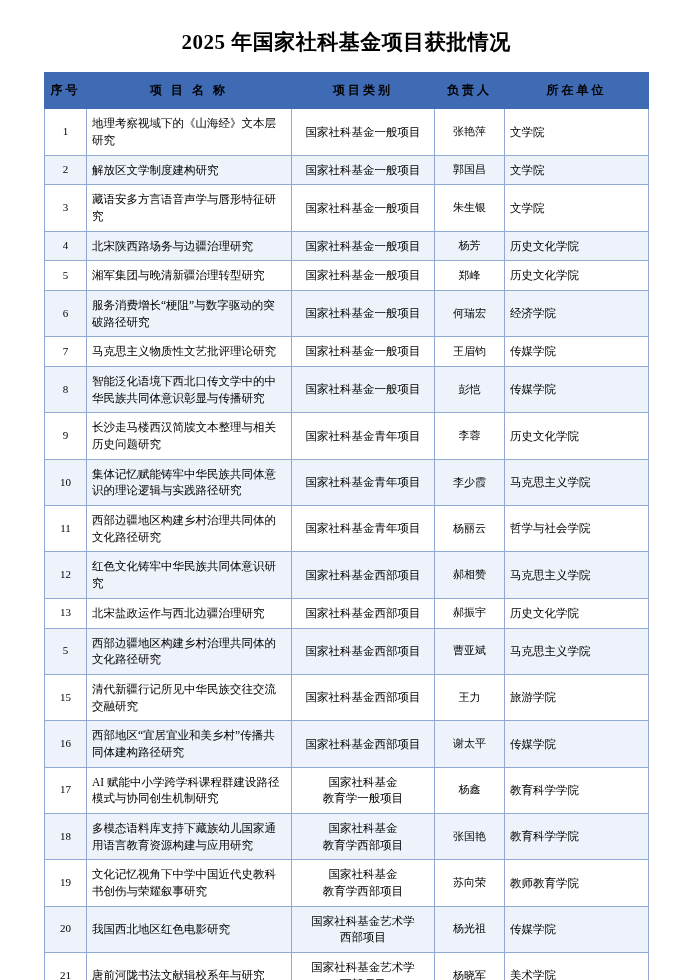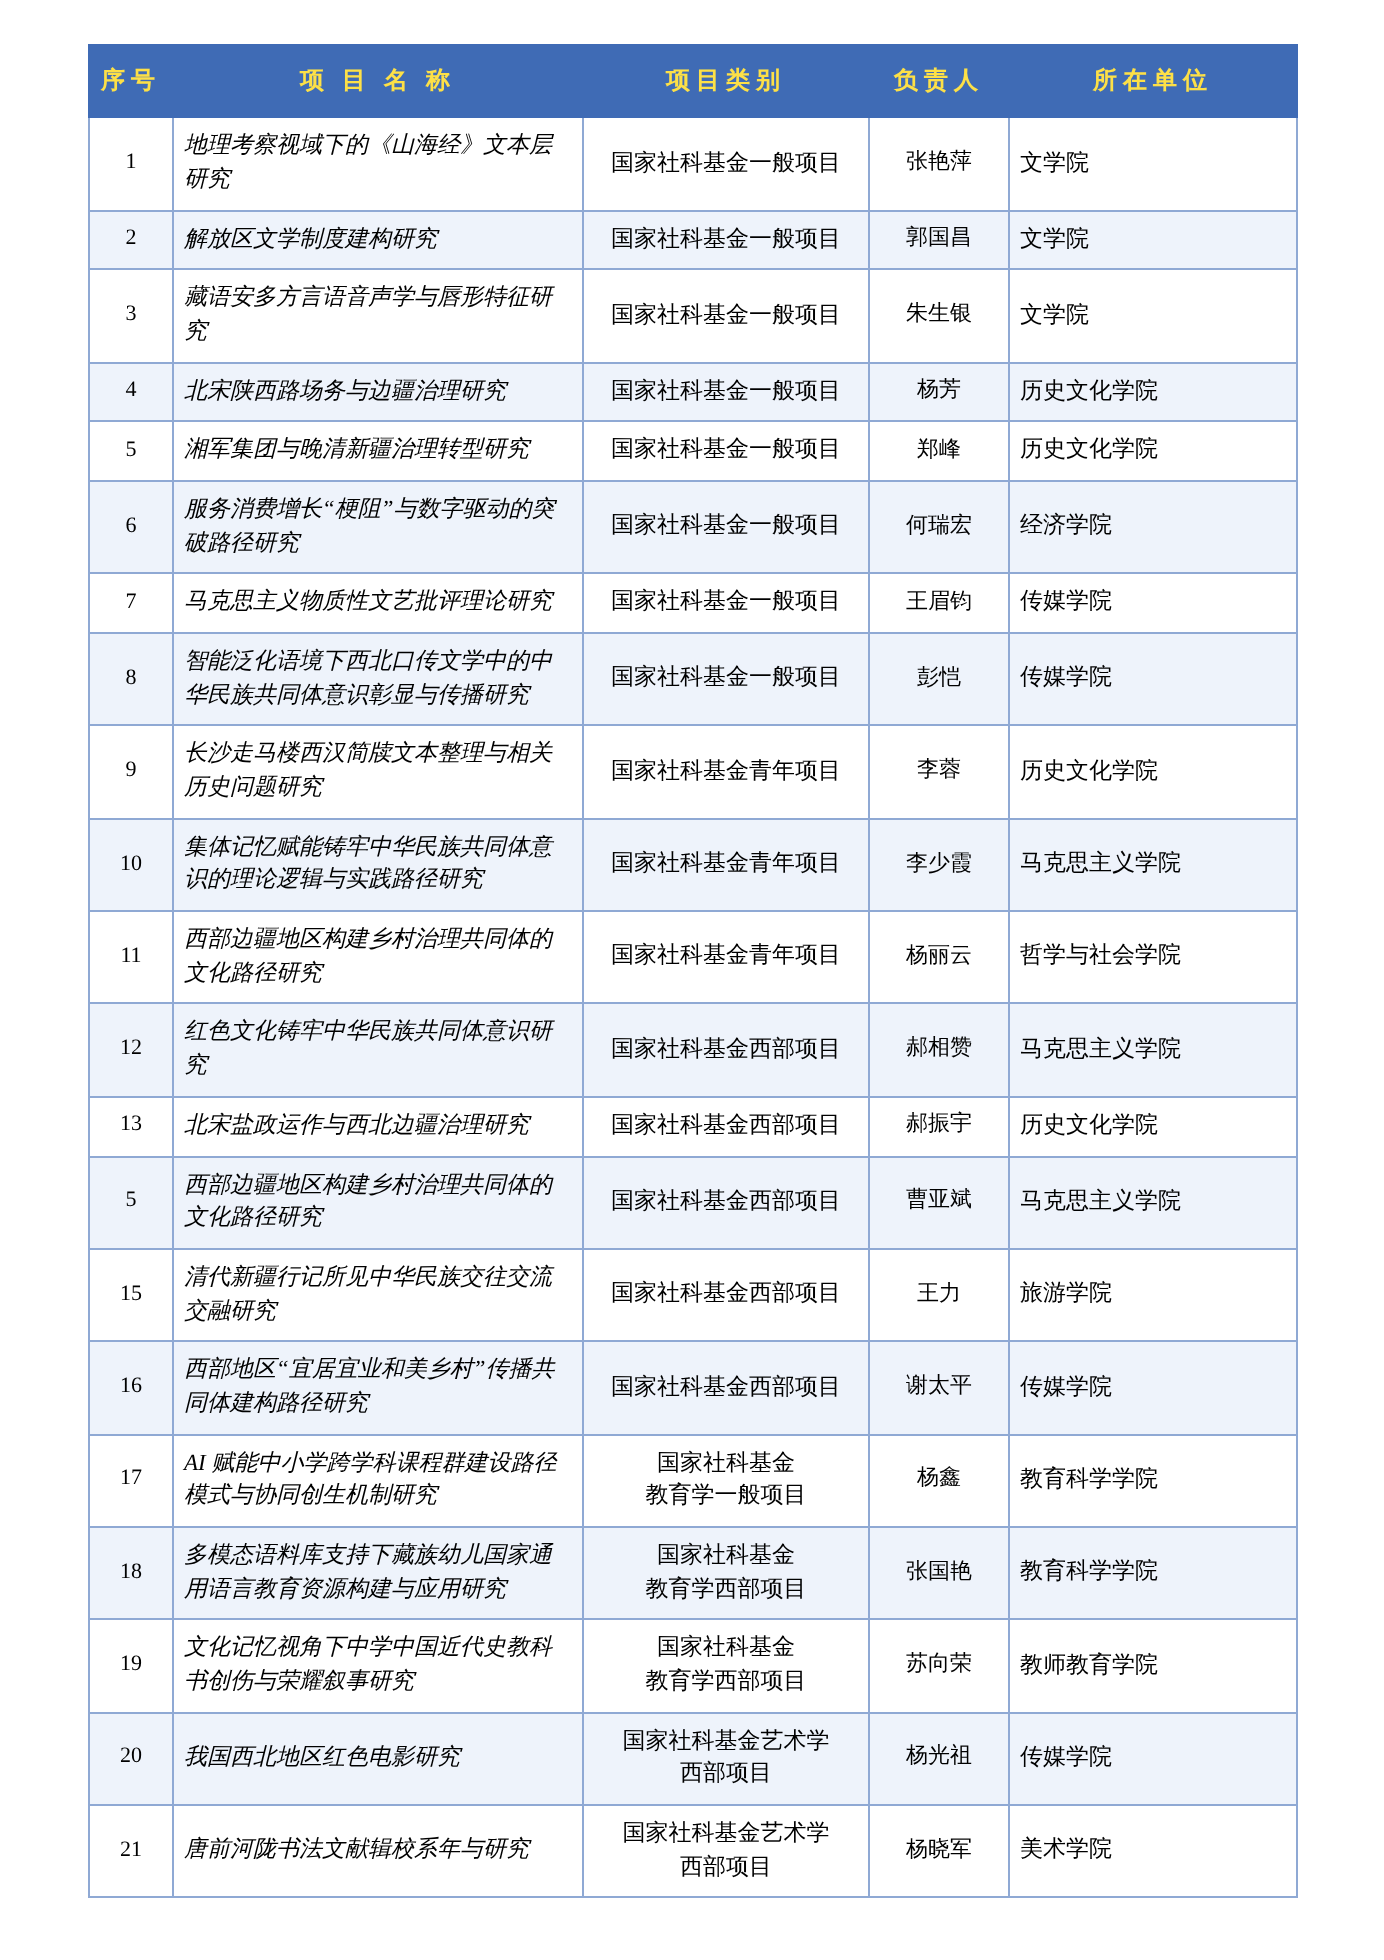--- a/index.html
+++ b/index.html
@@ -35,21 +35,21 @@
   }
   table.grant-table th,
   table.grant-table td {
     border: 1px solid #8fa9d4;
     padding: 6px 5px;
     vertical-align: middle;
     line-height: 1.45;
   }
   table.grant-table thead th {
     background: #3f6bb5;
-    color: #fde047;
+    color: #000000;
     font-weight: bold;
     text-align: center;
     font-size: 12px;
     letter-spacing: 3px;
     padding: 9px 4px;
     border: 1px solid #3f6bb5;
   }
   thead th.col-seq { letter-spacing: 1px; }
   thead th.col-name { letter-spacing: 7px; }
   thead th.col-cat { letter-spacing: 2px; }
@@ -67,40 +67,40 @@
 
   td.cell-seq {
     text-align: center;
     font-size: 11px;
   }
   td.cell-name {
     text-align: left;
     font-size: 11.5px;
     padding-left: 7px;
     padding-right: 7px;
-    font-style: italic;
   }
   td.cell-cat {
     text-align: center;
     font-size: 11.5px;
   }
   td.cell-person {
     text-align: center;
     font-size: 11px;
   }
   td.cell-unit {
     text-align: left;
     font-size: 11.5px;
   }
 </style>
 </head>
 <body>
 
 <div class="page">
 
+  <div class="doc-title">2025 年国家社科基金项目获批情况</div>
 
   <table class="grant-table">
     <colgroup>
       <col class="c-seq">
       <col class="c-name">
       <col class="c-cat">
       <col class="c-person">
       <col class="c-unit">
     </colgroup>
     <thead>

